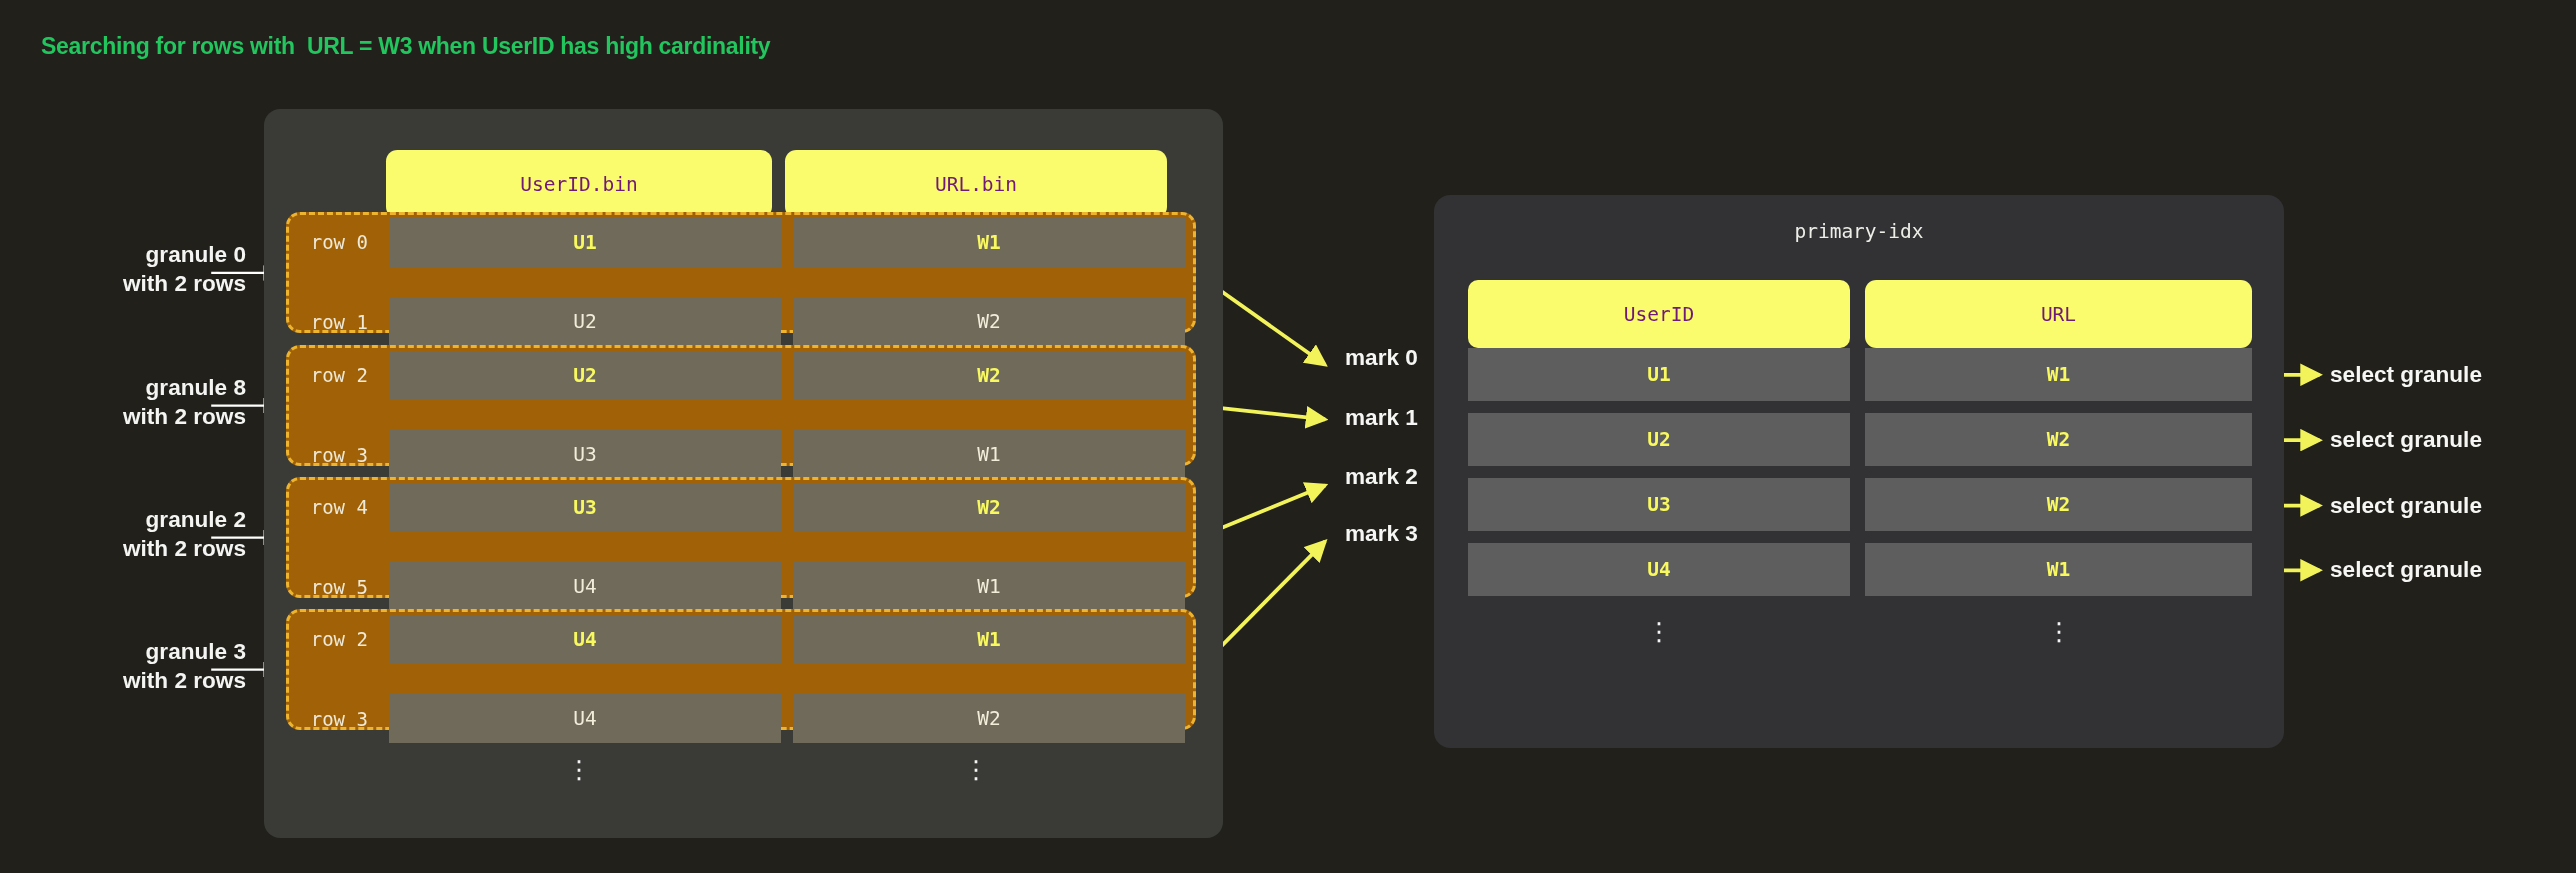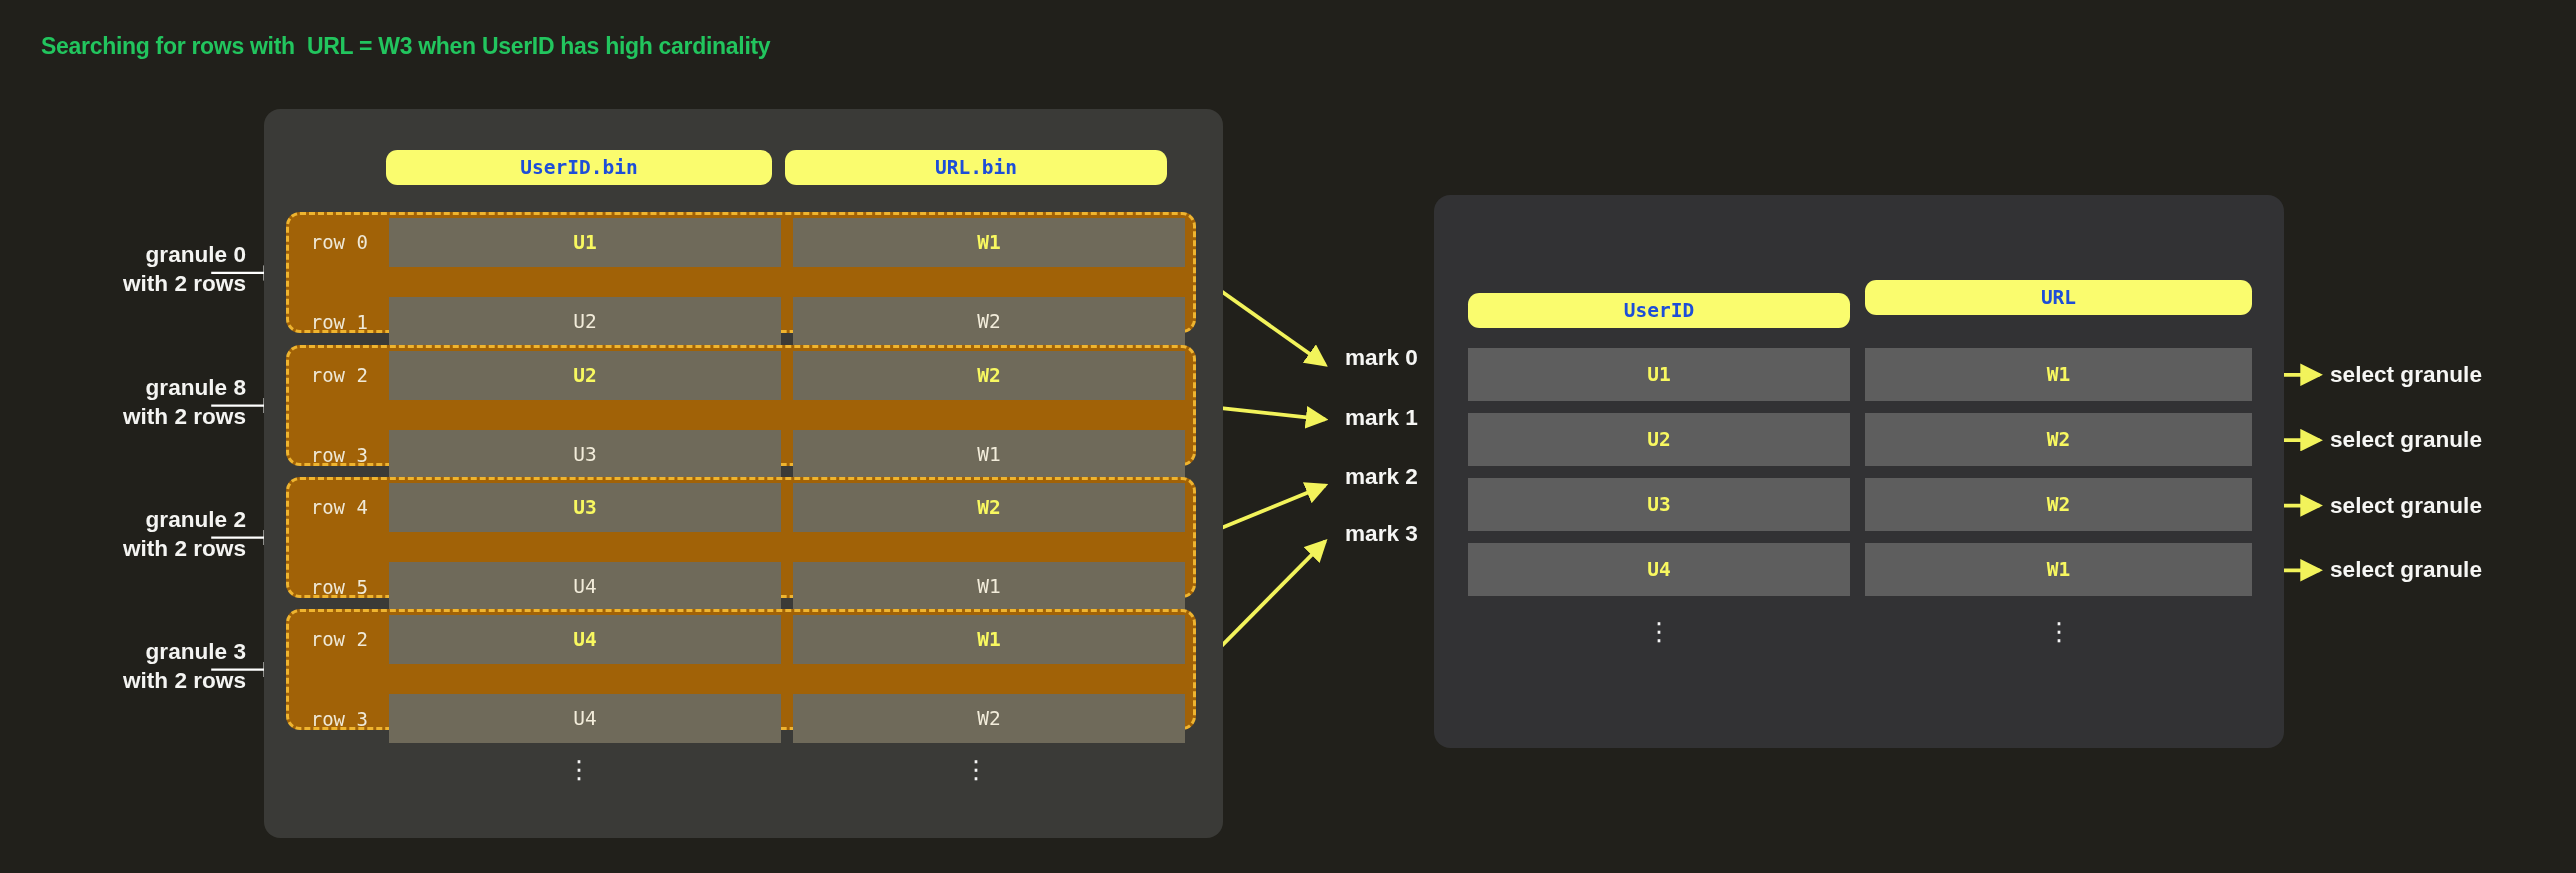--- a/index.html
+++ b/index.html
@@ -8,23 +8,23 @@
 
   .title{position:absolute;left:41px;top:33px;font-size:23px;font-weight:bold;color:#22c55e;
          white-space:pre;letter-spacing:-0.3px;}
 
   
   .panel-left{position:absolute;left:264px;top:109px;width:959px;height:729px;
               background:#3a3a37;border-radius:16.3px;}
   .panel-right{position:absolute;left:1434px;top:195px;width:850px;height:553px;
                background:#323234;border-radius:16.3px;}
 
-  .pill{position:absolute;height:35px;background:#fafc6e;border-radius:11.3px;
+  .pill{position:absolute;height:68px;background:#fafc6e;border-radius:11.3px;
         display:flex;align-items:center;justify-content:center;
-        font-family:"DejaVu Sans Mono",monospace;font-size:19.5px;color:#1d4ed8;font-weight:bold;}
+        font-family:"DejaVu Sans Mono",monospace;font-size:19.5px;color:#701a75;}
 
   
   .granule{position:absolute;left:286px;width:910px;height:121px;box-sizing:border-box;
            border:3.8px dashed #efb42f;border-radius:14px;background:#a16207;}
   .g0{top:212px;} .g1{top:345px;} .g2{top:477px;} .g3{top:609px;}
   .grow-label{position:absolute;left:8.8px;width:83px;height:49px;
               display:flex;align-items:center;justify-content:center;
               font-family:"DejaVu Sans Mono",monospace;font-size:19px;color:#efe9d8;}
   .cell{position:absolute;width:392px;height:49px;background:#6f6a5a;
         display:flex;align-items:center;justify-content:center;
@@ -142,21 +142,22 @@
     <div>granule 3</div>
     <div>with 2 rows</div>
   </div>
 
   <div class="mark-label" style="top:344px;">mark 0</div>
   <div class="mark-label" style="top:404px;">mark 1</div>
   <div class="mark-label" style="top:463px;">mark 2</div>
   <div class="mark-label" style="top:520px;">mark 3</div>
 
   <div class="panel-right">
-    <div class="pill" style="left:34px;top:98px;width:382px;">UserID</div>
+    <div class="idx-title">primary-idx</div>
+    <div class="pill" style="left:34px;top:85px;width:382px;border-radius:10px;">UserID</div>
     <div class="pill" style="left:431px;top:85px;width:387px;">URL</div>
 
     <div class="rcell rc1 rr0">U1</div>
     <div class="rcell rc2 rr0">W1</div>
     <div class="rcell rc1 rr1">U2</div>
     <div class="rcell rc2 rr1">W2</div>
     <div class="rcell rc1 rr2">U3</div>
     <div class="rcell rc2 rr2">W2</div>
     <div class="rcell rc1 rr3">U4</div>
     <div class="rcell rc2 rr3">W1</div>

